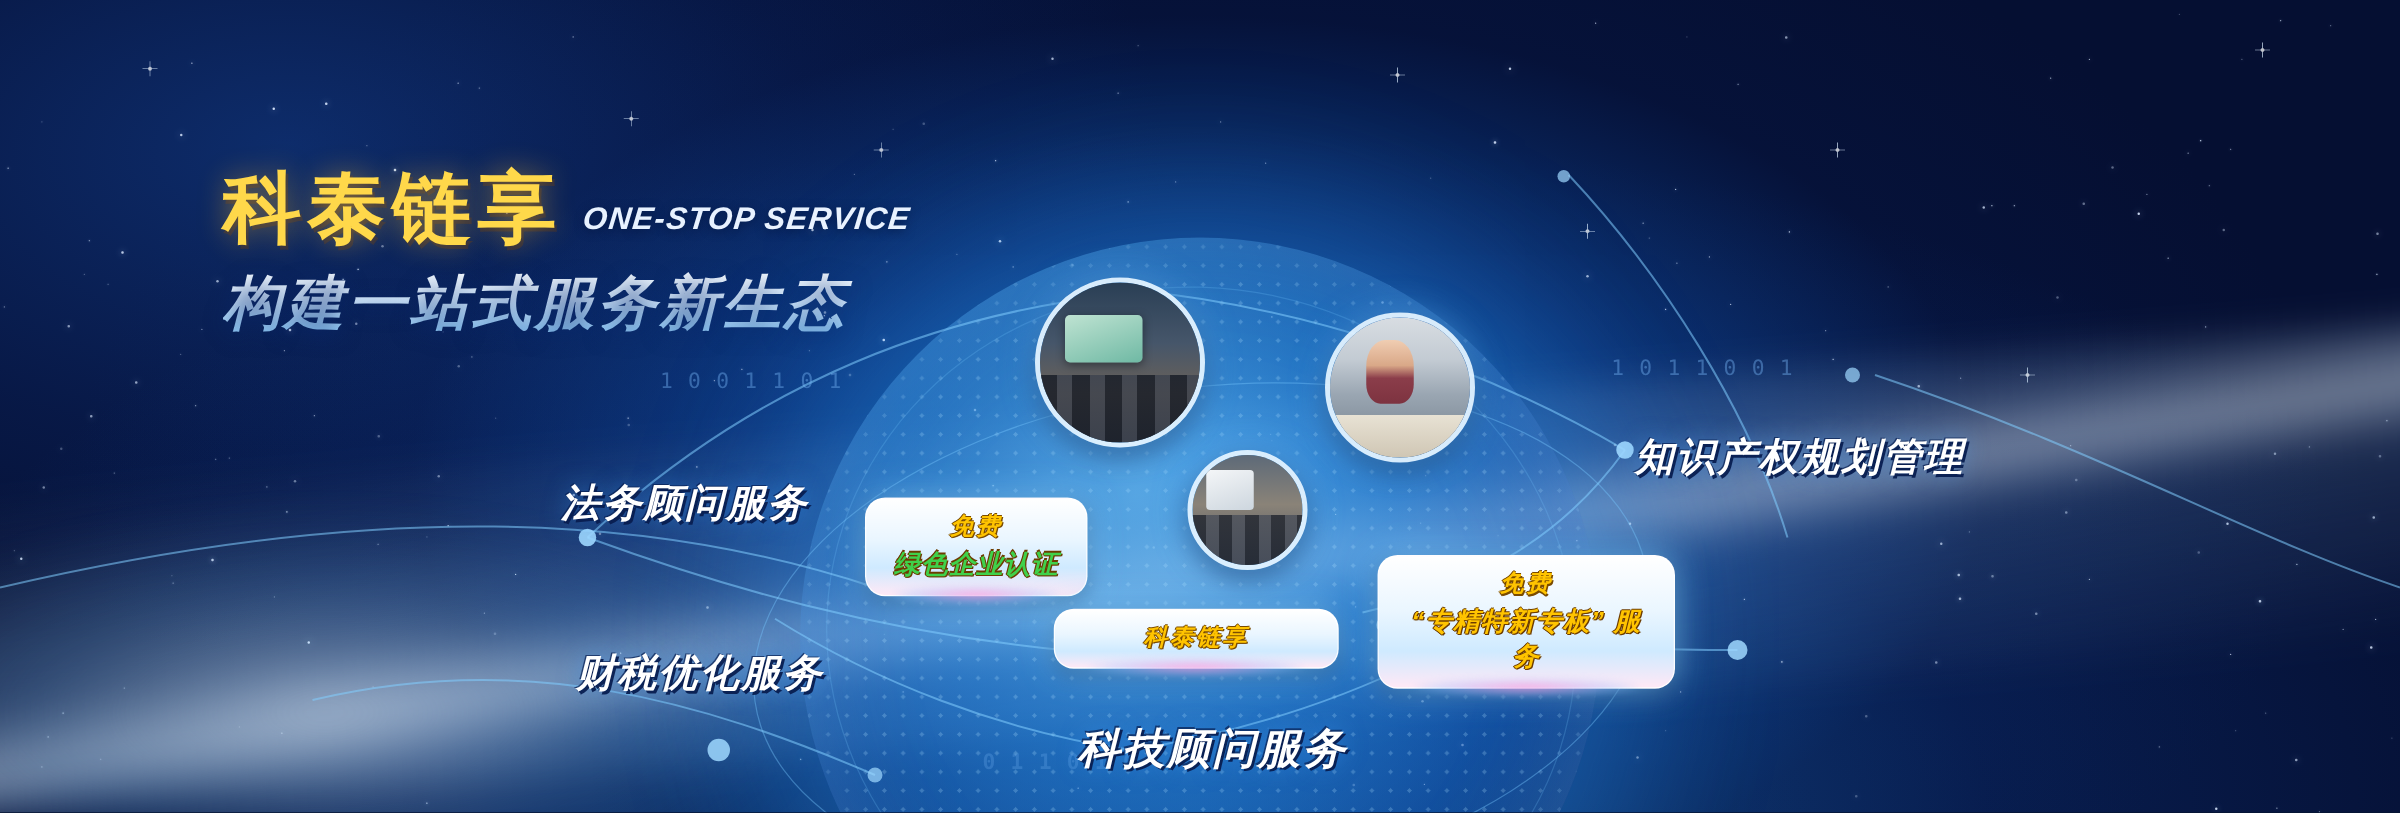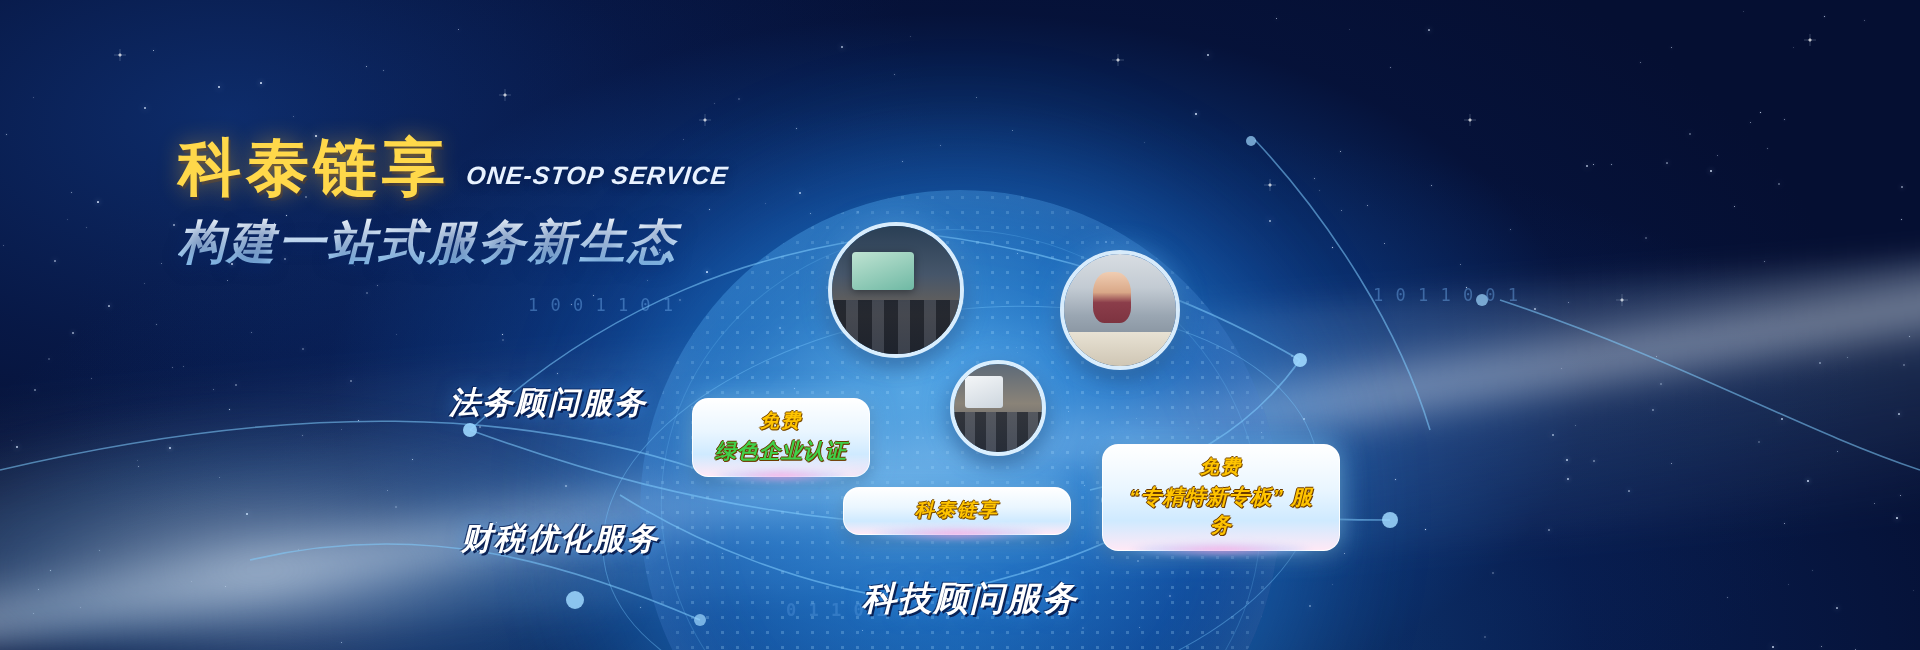--- a/index.html
+++ b/index.html
@@ -390,21 +390,21 @@
       <circle cx="1300" cy="360" r="7" opacity=".9"></circle>
       <circle cx="1390" cy="520" r="8" opacity=".85"></circle>
       <circle cx="1107" cy="500" r="6" opacity=".8"></circle>
       <circle cx="1251" cy="141" r="5" opacity=".7"></circle>
       <circle cx="1482" cy="300" r="6" opacity=".7"></circle>
       <circle cx="700" cy="620" r="6" opacity=".7"></circle>
     </g>
   </svg>
 
   <div class="binary" style="left:528px;top:295px;">1 0 0 1 1 0 1</div>
-  <div class="binary" style="left:1373px;top:285px;">1 0 1 1 0 0 1</div>
+  <div class="binary" style="left:1289px;top:285px;">1 0 1 1 0 0 1</div>
   <div class="binary" style="left:786px;top:600px;opacity:.6;font-weight:bold;">0 1 1 0 1 0</div>
 
   <div class="headline">
     <div class="h-row">
       <div class="h-main">科泰链享</div>
       <div class="h-en">ONE-STOP SERVICE</div>
     </div>
     <div class="h-sub">构建一站式服务新生态</div>
   </div>
 
@@ -414,20 +414,21 @@
   </div>
   <div class="bubble" style="left:1060px;top:250px;width:112px;height:112px;">
     <div class="ph ph-b"></div>
   </div>
   <div class="bubble" style="left:950px;top:360px;width:88px;height:88px;">
     <div class="ph ph-c"></div>
   </div>
 
   <div class="label" style="left:449px;top:382px;">法务顾问服务</div>
   <div class="label" style="left:461px;top:518px;">财税优化服务</div>
+  <div class="label" style="left:1308px;top:345px;">知识产权规划管理</div>
   <div class="label" style="left:862px;top:576px;font-size:34px;">科技顾问服务</div>
 
   <div class="pill" style="left:692px;top:398px;width:136px;">
     <div class="l1">免费</div>
     <div class="l2 l2-green">绿色企业认证</div>
   </div>
 
   <div class="pill" style="left:843px;top:487px;width:186px;">
     <div class="l1">科泰链享</div>
   </div>

